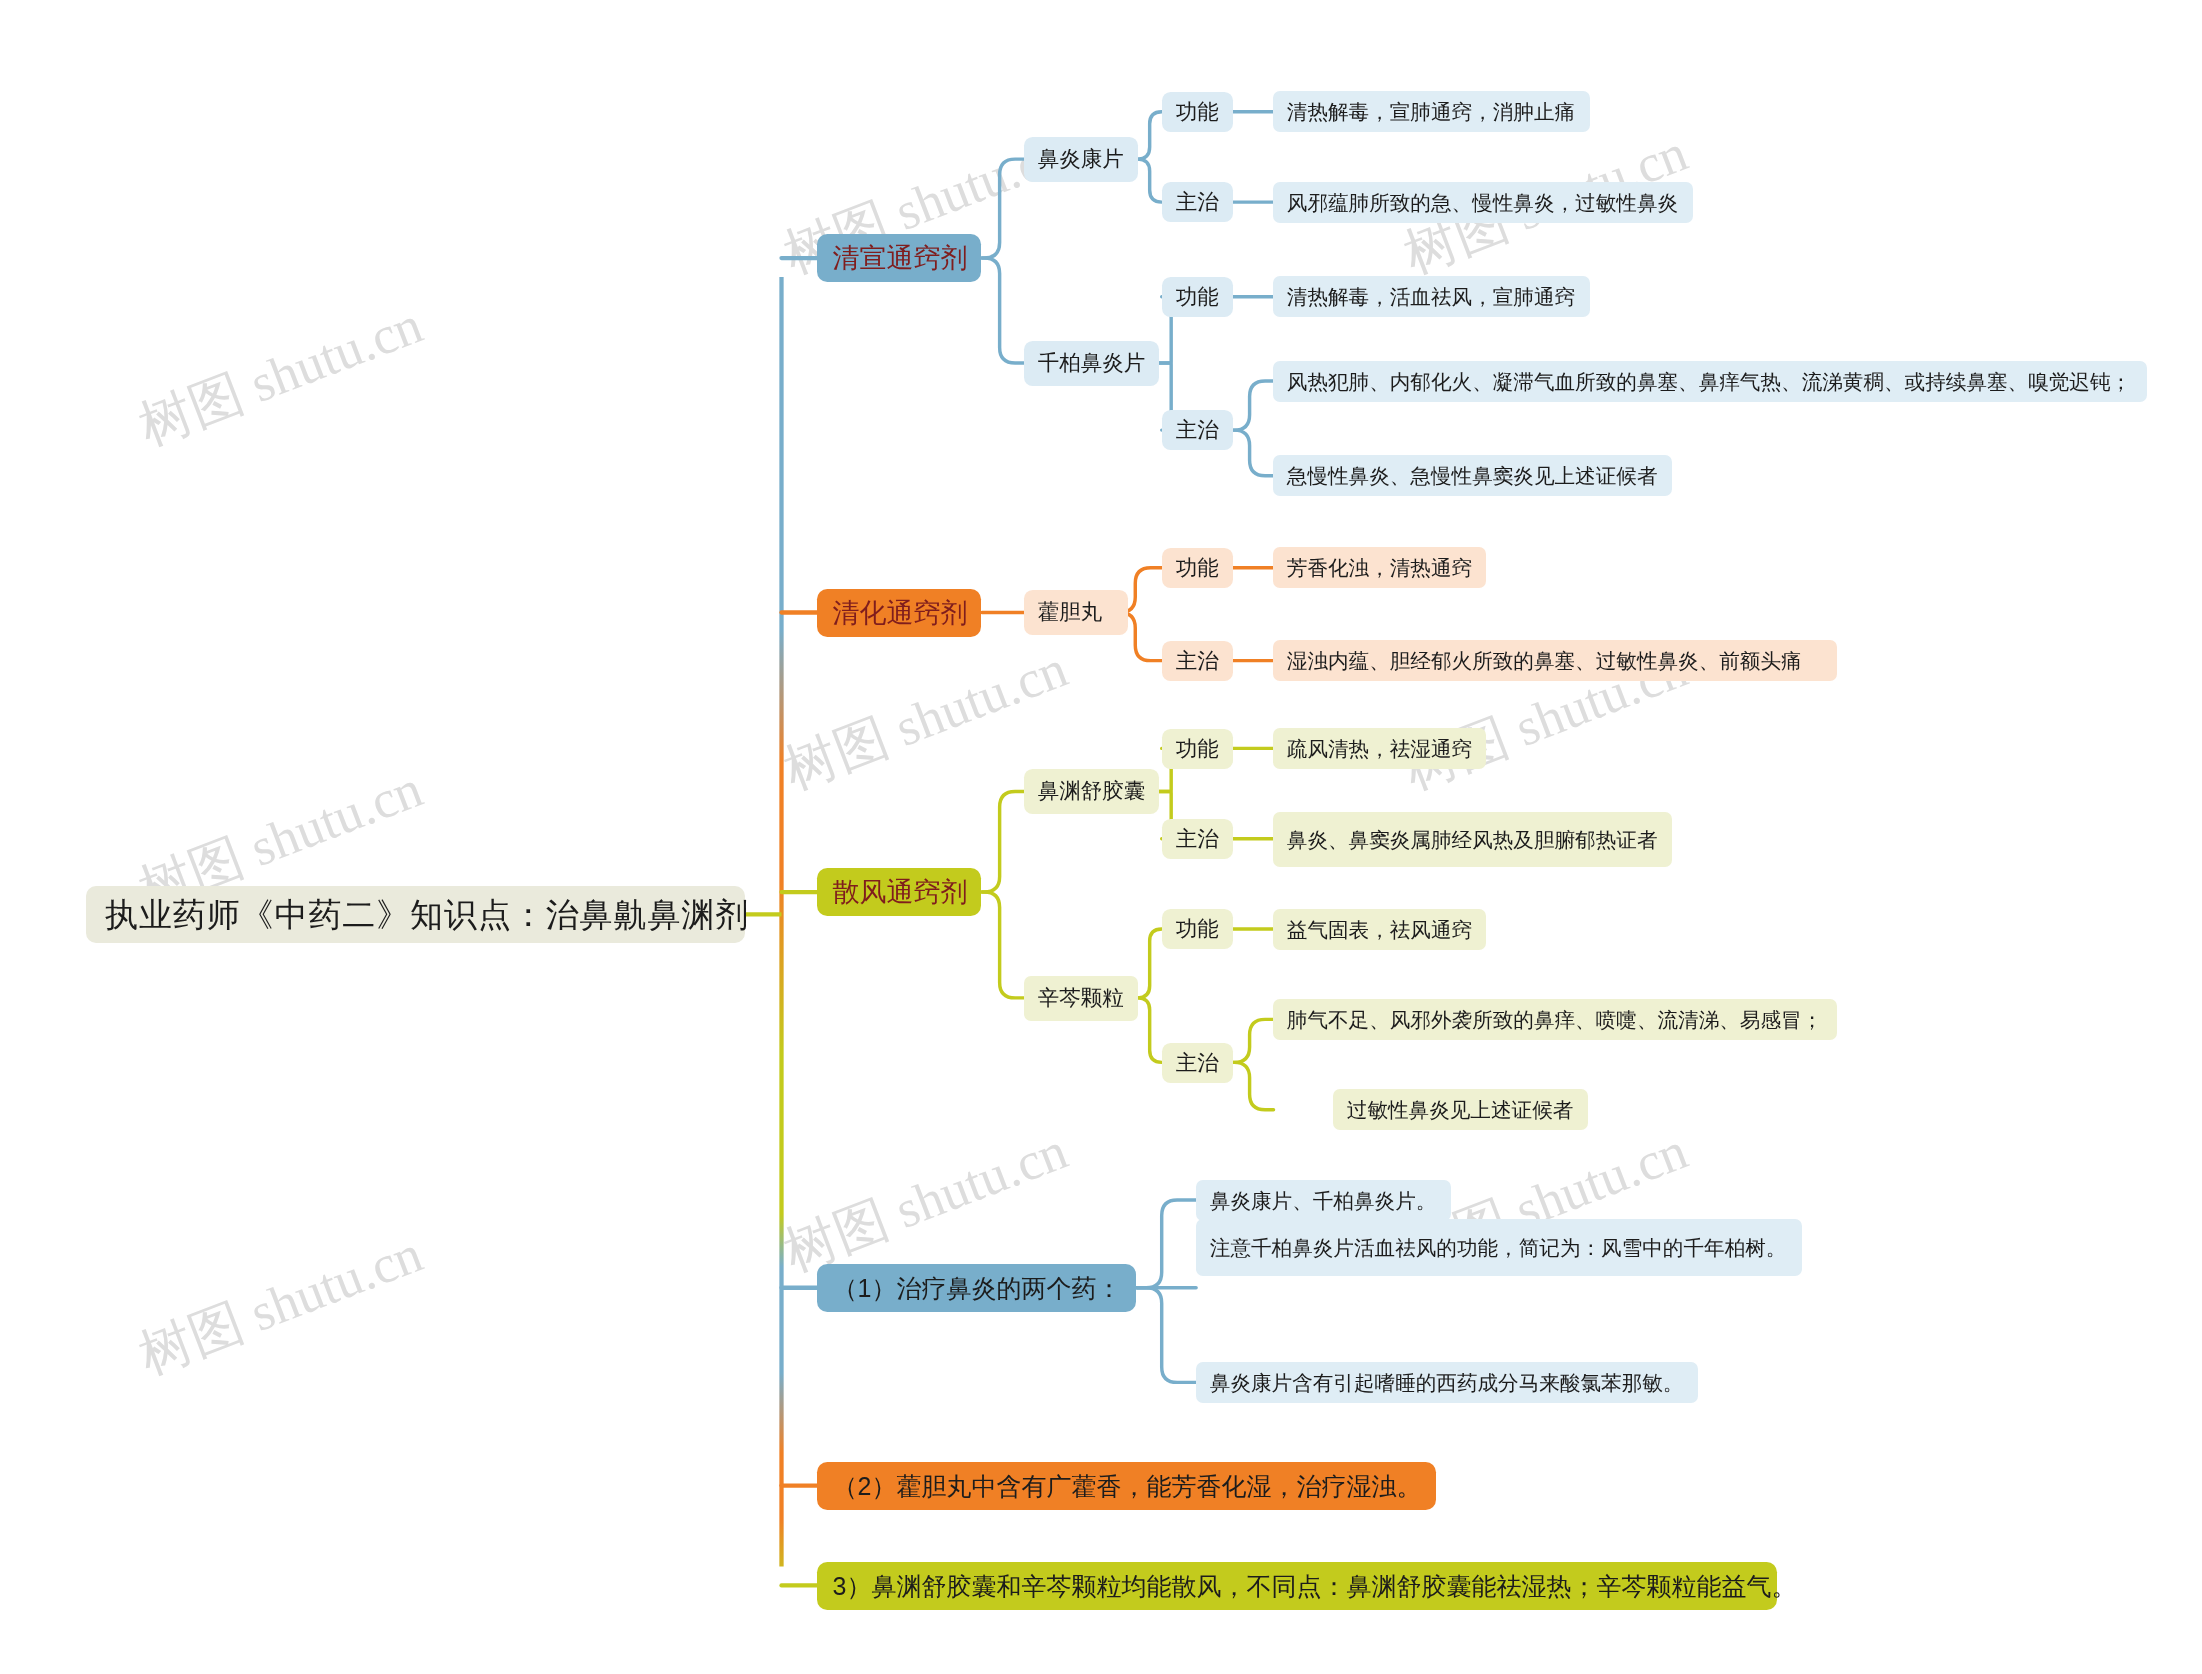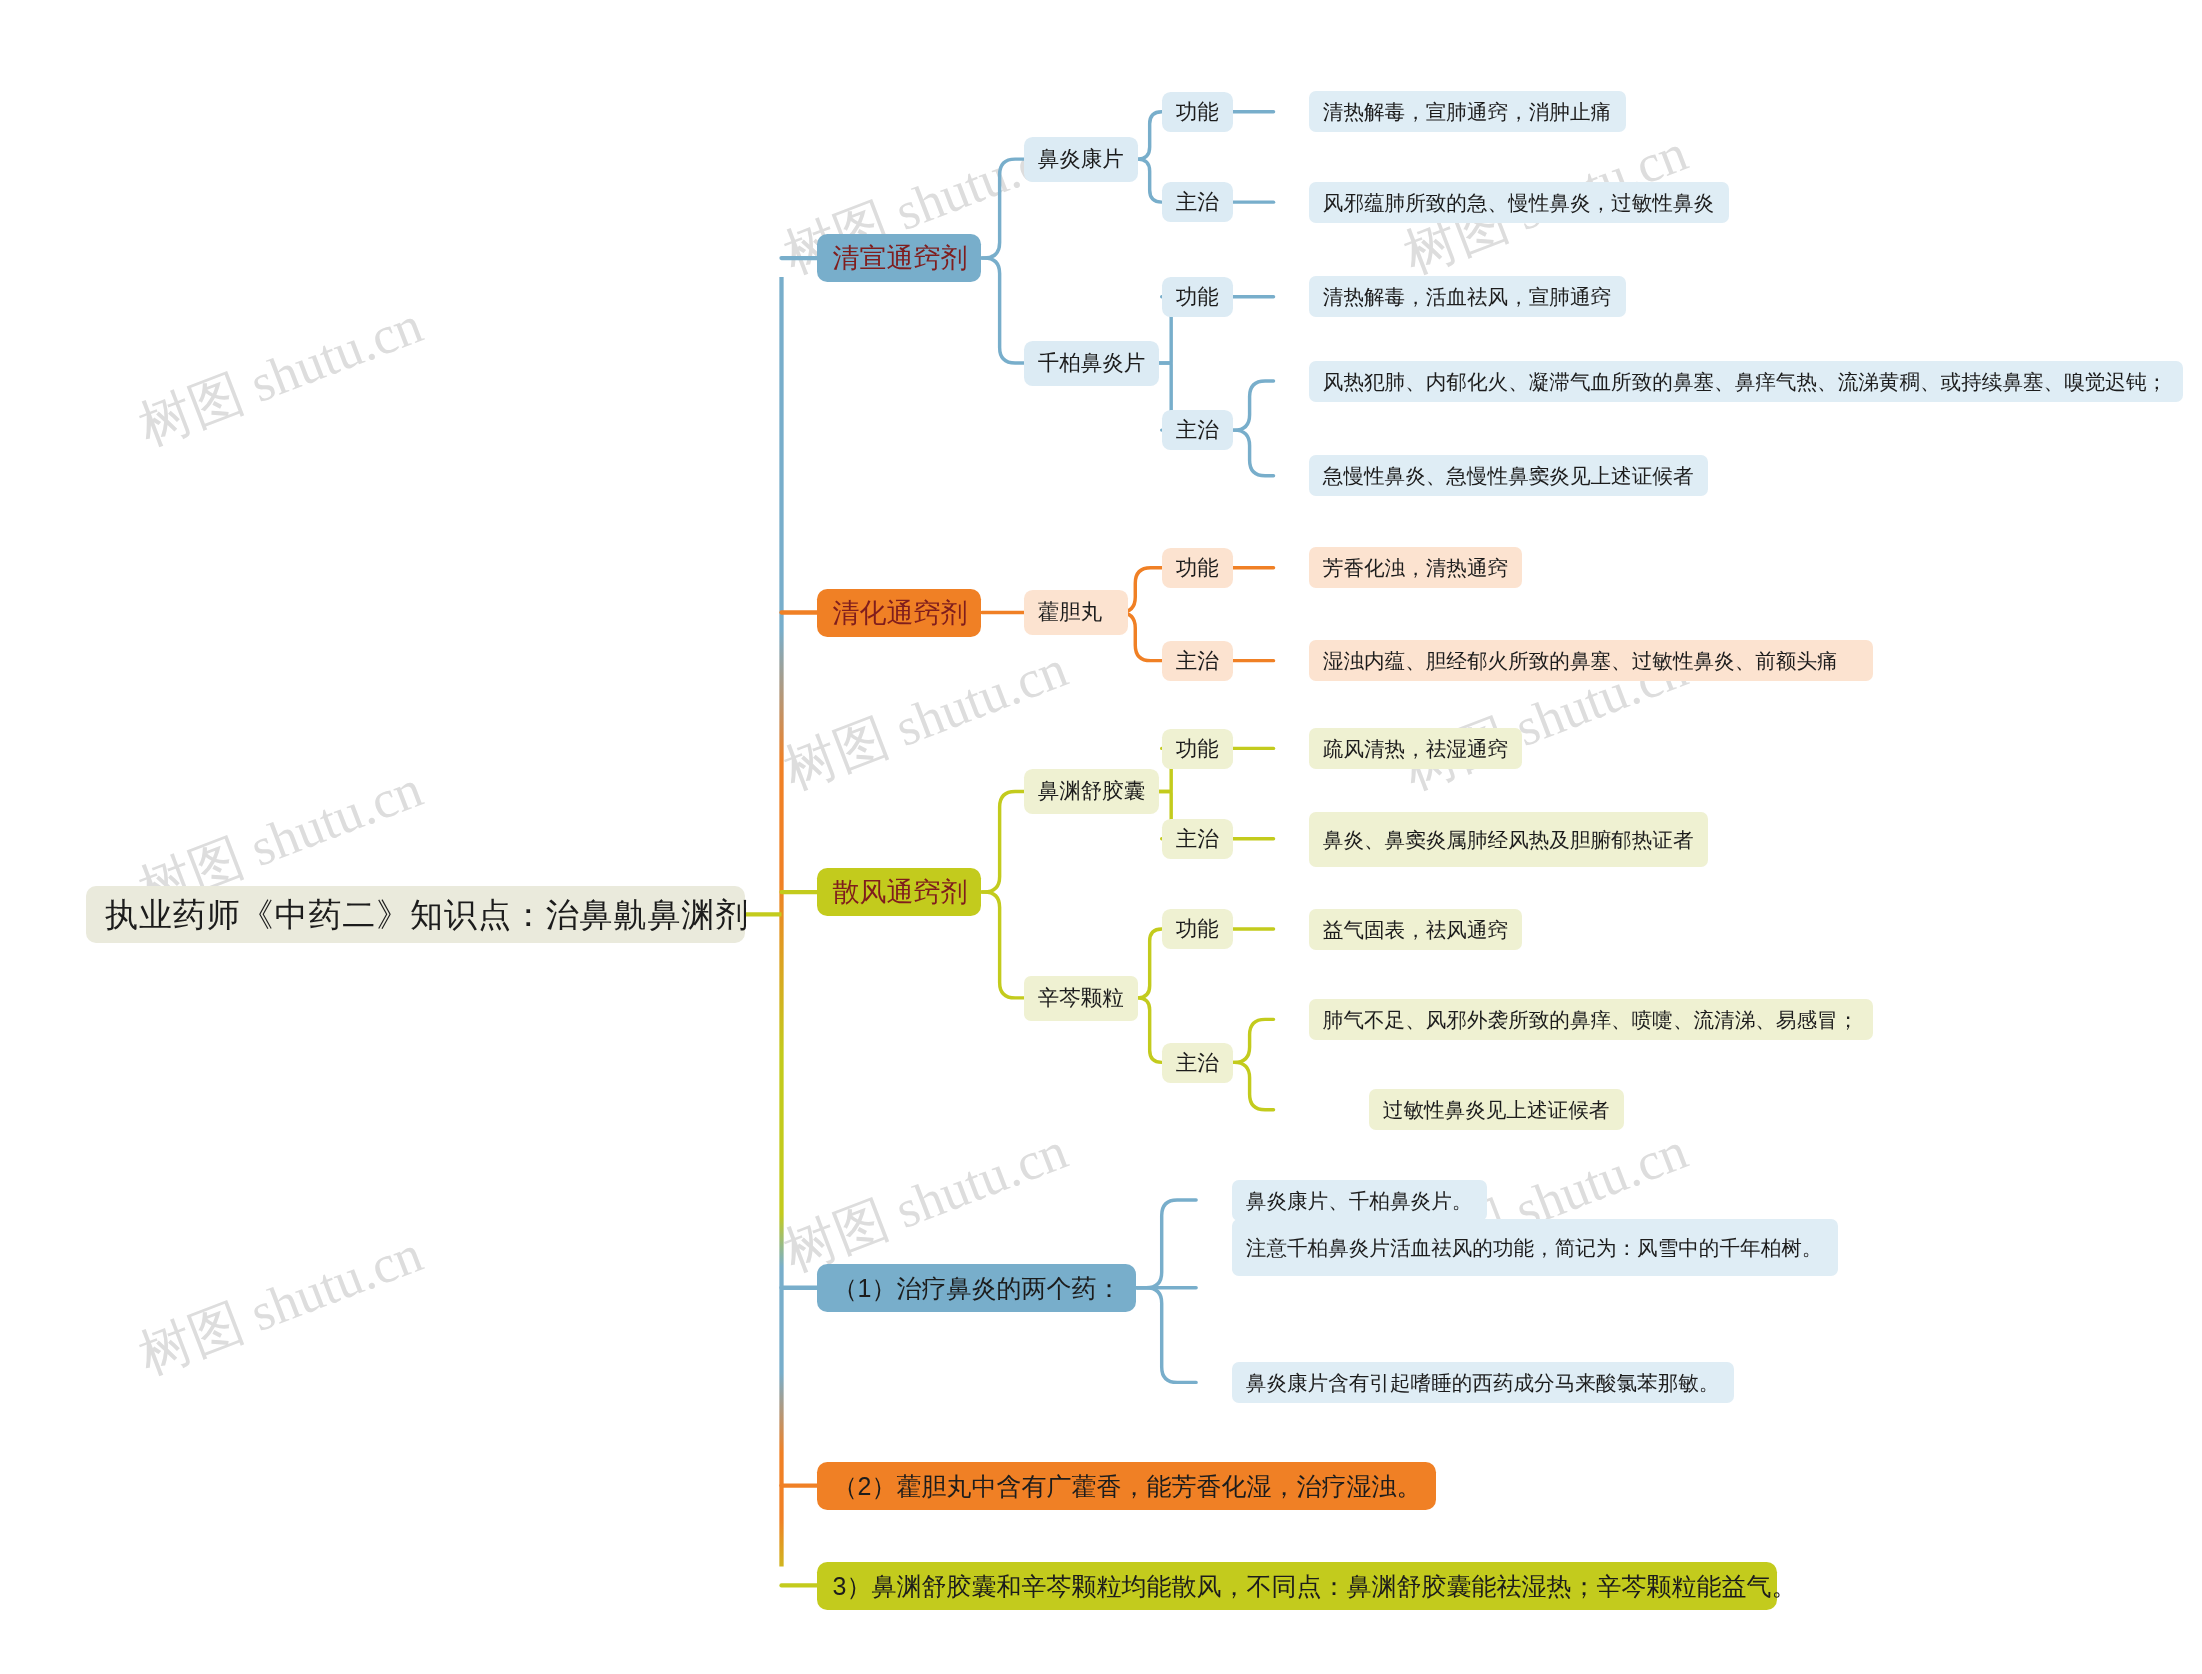--- a/index.html
+++ b/index.html
@@ -68,21 +68,20 @@
   }
   .l2.blue,.l3.blue{background:#DCEBF4;}
   .l2.orange,.l3.orange{background:#FCE3D0;}
   .l2.green,.l3.green{background:#EFF1D2;}
 
   
   .leaf{
     border-radius:6.9px;
     padding:0 13.8px;
     font-size:20.6px;
-    margin-left:36px;
   }
   .leaf.blue{background:#DFEDF5;}
   .leaf.orange{background:#FCE3D0;}
   .leaf.green{background:#EFF1D2;}
 
   
   .sum{
     border-radius:10.3px;
     padding:0 15.5px;
     font-size:25px;

